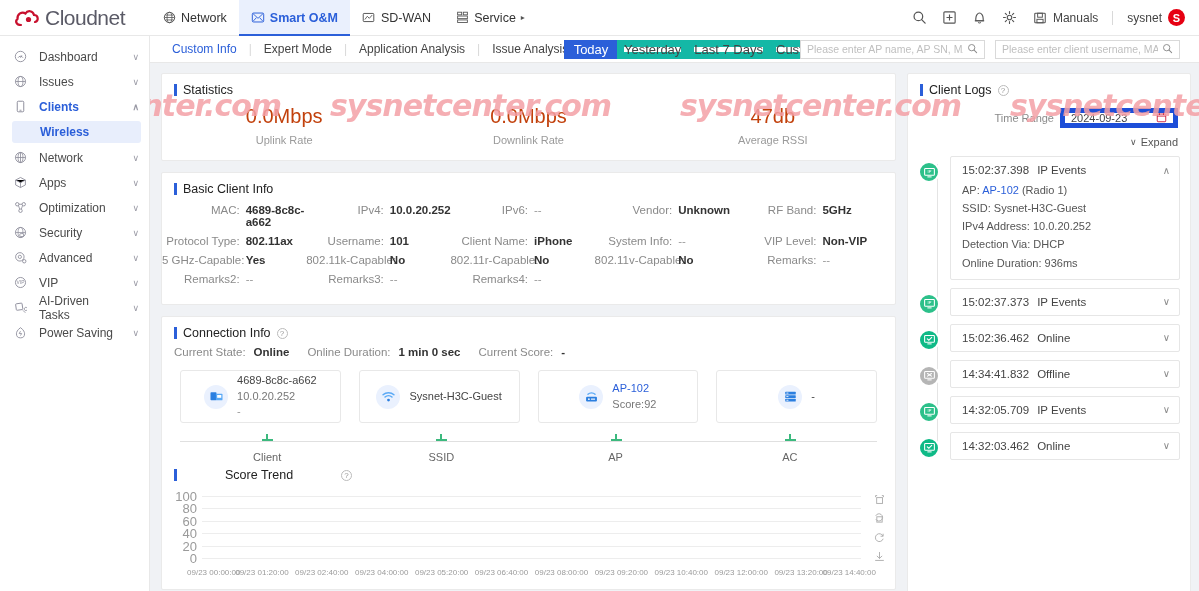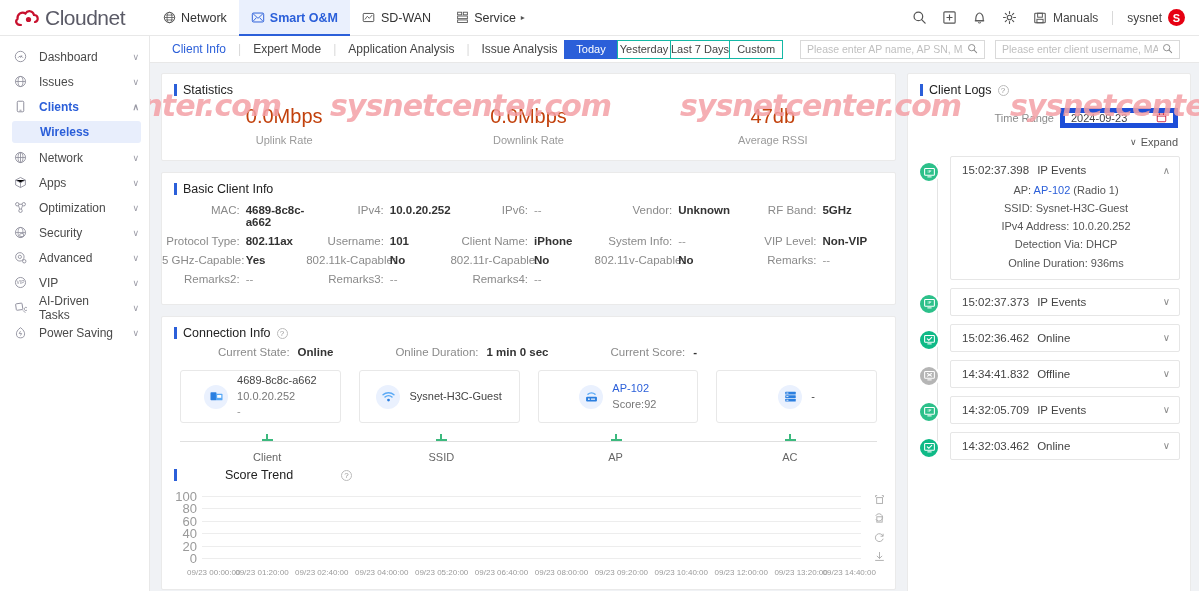--- a/index.html
+++ b/index.html
@@ -65,21 +65,21 @@
   .content{ position:absolute; left:150px; top:36px; right:0; bottom:0; }
   .subbar{
     height:27px; background:#fff; border-bottom:1px solid #e8e8e8;
     display:flex; align-items:center; padding:0 10px; gap:0; position:relative;
   }
   .subtab{ font-size:12px; color:#444; padding:0 12px; cursor:pointer; }
   .subtab.active{ color:#2b5fd9; }
   .subsep{ color:#d9d9d9; }
   .timebtns{ position:absolute; left:415px; display:flex; }
   .tbtn{
-    height:19px; min-width:54px; border:1px solid #14b8a6; background:#fff; font-size:11px;
+    height:19px; min-width:54px; border:7px solid #14b8a6; background:#fff; font-size:13px;
     display:flex;align-items:center;justify-content:center; cursor:pointer; margin-left:-1px; color:#444;
   }
   .tbtn.active{ background:#2b5fd9; border-color:#2b5fd9; color:#fff; }
   .searchbox{
     height:19px; border:1px solid #d9d9d9; background:#fff; display:flex; align-items:center;
     padding:0 6px; font-size:10.5px; color:#bfbfbf; position:absolute;
   }
   .searchbox .sb-txt{ flex:1; white-space:nowrap; overflow:hidden;}
   .searchbox .sb-ic{ color:#8c8c8c; margin-left:4px; }
   #search-ap{ left:650px; width:185px; }
@@ -108,21 +108,21 @@
   
   .binfo{ padding:4px 12px 12px 0; }
   .brow{ display:flex; margin-bottom:7px; }
   .bcell{ flex:1; display:flex; font-size:11.5px; }
   .bk{ width:58%; text-align:right; color:#8a8a8a; padding-right:6px; white-space:nowrap;}
   .bv{ width:42%; color:#333; font-weight:bold; }
   .bv.plain{ font-weight:normal; color:#999; }
 
   
   .conn-sum{ display:flex; gap:8px; padding:2px 0 6px 12px; font-size:11.5px; align-items:center;}
-  .conn-sum .k{ color:#8a8a8a;margin-left:44px; }
+  .conn-sum .k{ color:#8a8a8a; }
   .conn-sum .v{ color:#333; font-weight:bold; margin-right:10px;}
   .conn-cards{ display:flex; gap:18px; padding:6px 18px 0 18px; }
   .ccard{
     flex:1; height:53px; border:1px solid #e8e8e8; border-radius:3px;
     display:flex; align-items:center; justify-content:center; gap:9px; background:#fff;
   }
   .cc-ic{ width:24px; height:24px; border-radius:50%; background:#eaf1fe; display:flex;align-items:center;justify-content:center;}
   .cc-txt{ font-size:11px; line-height:1.45; color:#555;}
   .cc-txt .l1{ color:#444; }
   .cc-txt .l1.link{ color:#2b5fd9; }
@@ -159,21 +159,20 @@
   .tl-line{ position:absolute; left:29px; top:14px; bottom:8px; width:1px; background:#e4e4e4;}
   .log{ display:flex; align-items:flex-start; margin-bottom:8px; position:relative; }
   .log-dot{
     width:22px;height:22px;border-radius:50%; flex:0 0 22px; margin-top:5px;
     display:flex;align-items:center;justify-content:center; color:#fff; z-index:2;
     border:2px solid #fff;
   }
   .log-box{
     margin-left:10px; flex:1; border:1px solid #e6e6e6; border-radius:2px; background:#fff;
     padding:7px 9px 7px 11px;
-    text-align:center;
   }
   .log-head{ display:flex; align-items:center; font-size:11.5px; color:#444;}
   .log-time{ margin-right:8px; }
   .log-type{ }
   .log-chev{ margin-left:auto; color:#8a8a8a; font-size:10px; }
   .log-detail{ margin-top:5px; font-size:11px; line-height:1.65; color:#555;}
   .log-detail .lk{ color:#2b5fd9; }
 
   
   .wm{
@@ -403,21 +402,21 @@
         </svg>
       </span>
     <span class="si-lb">Power Saving</span>
     <span class="si-ch">∨</span>
   </div>
 </div>
 
 <div class="content">
 
   <div class="subbar">
-    <span class="subtab active">Client Info</span>
+    <span class="subtab active">Custom Info</span>
     <span class="subsep">|</span>
     <span class="subtab">Expert Mode</span>
     <span class="subsep">|</span>
     <span class="subtab">Application Analysis</span>
     <span class="subsep">|</span>
     <span class="subtab">Issue Analysis</span>
 
     <div class="timebtns">
       <div class="tbtn active">Today</div>
       <div class="tbtn">Yesterday</div>

